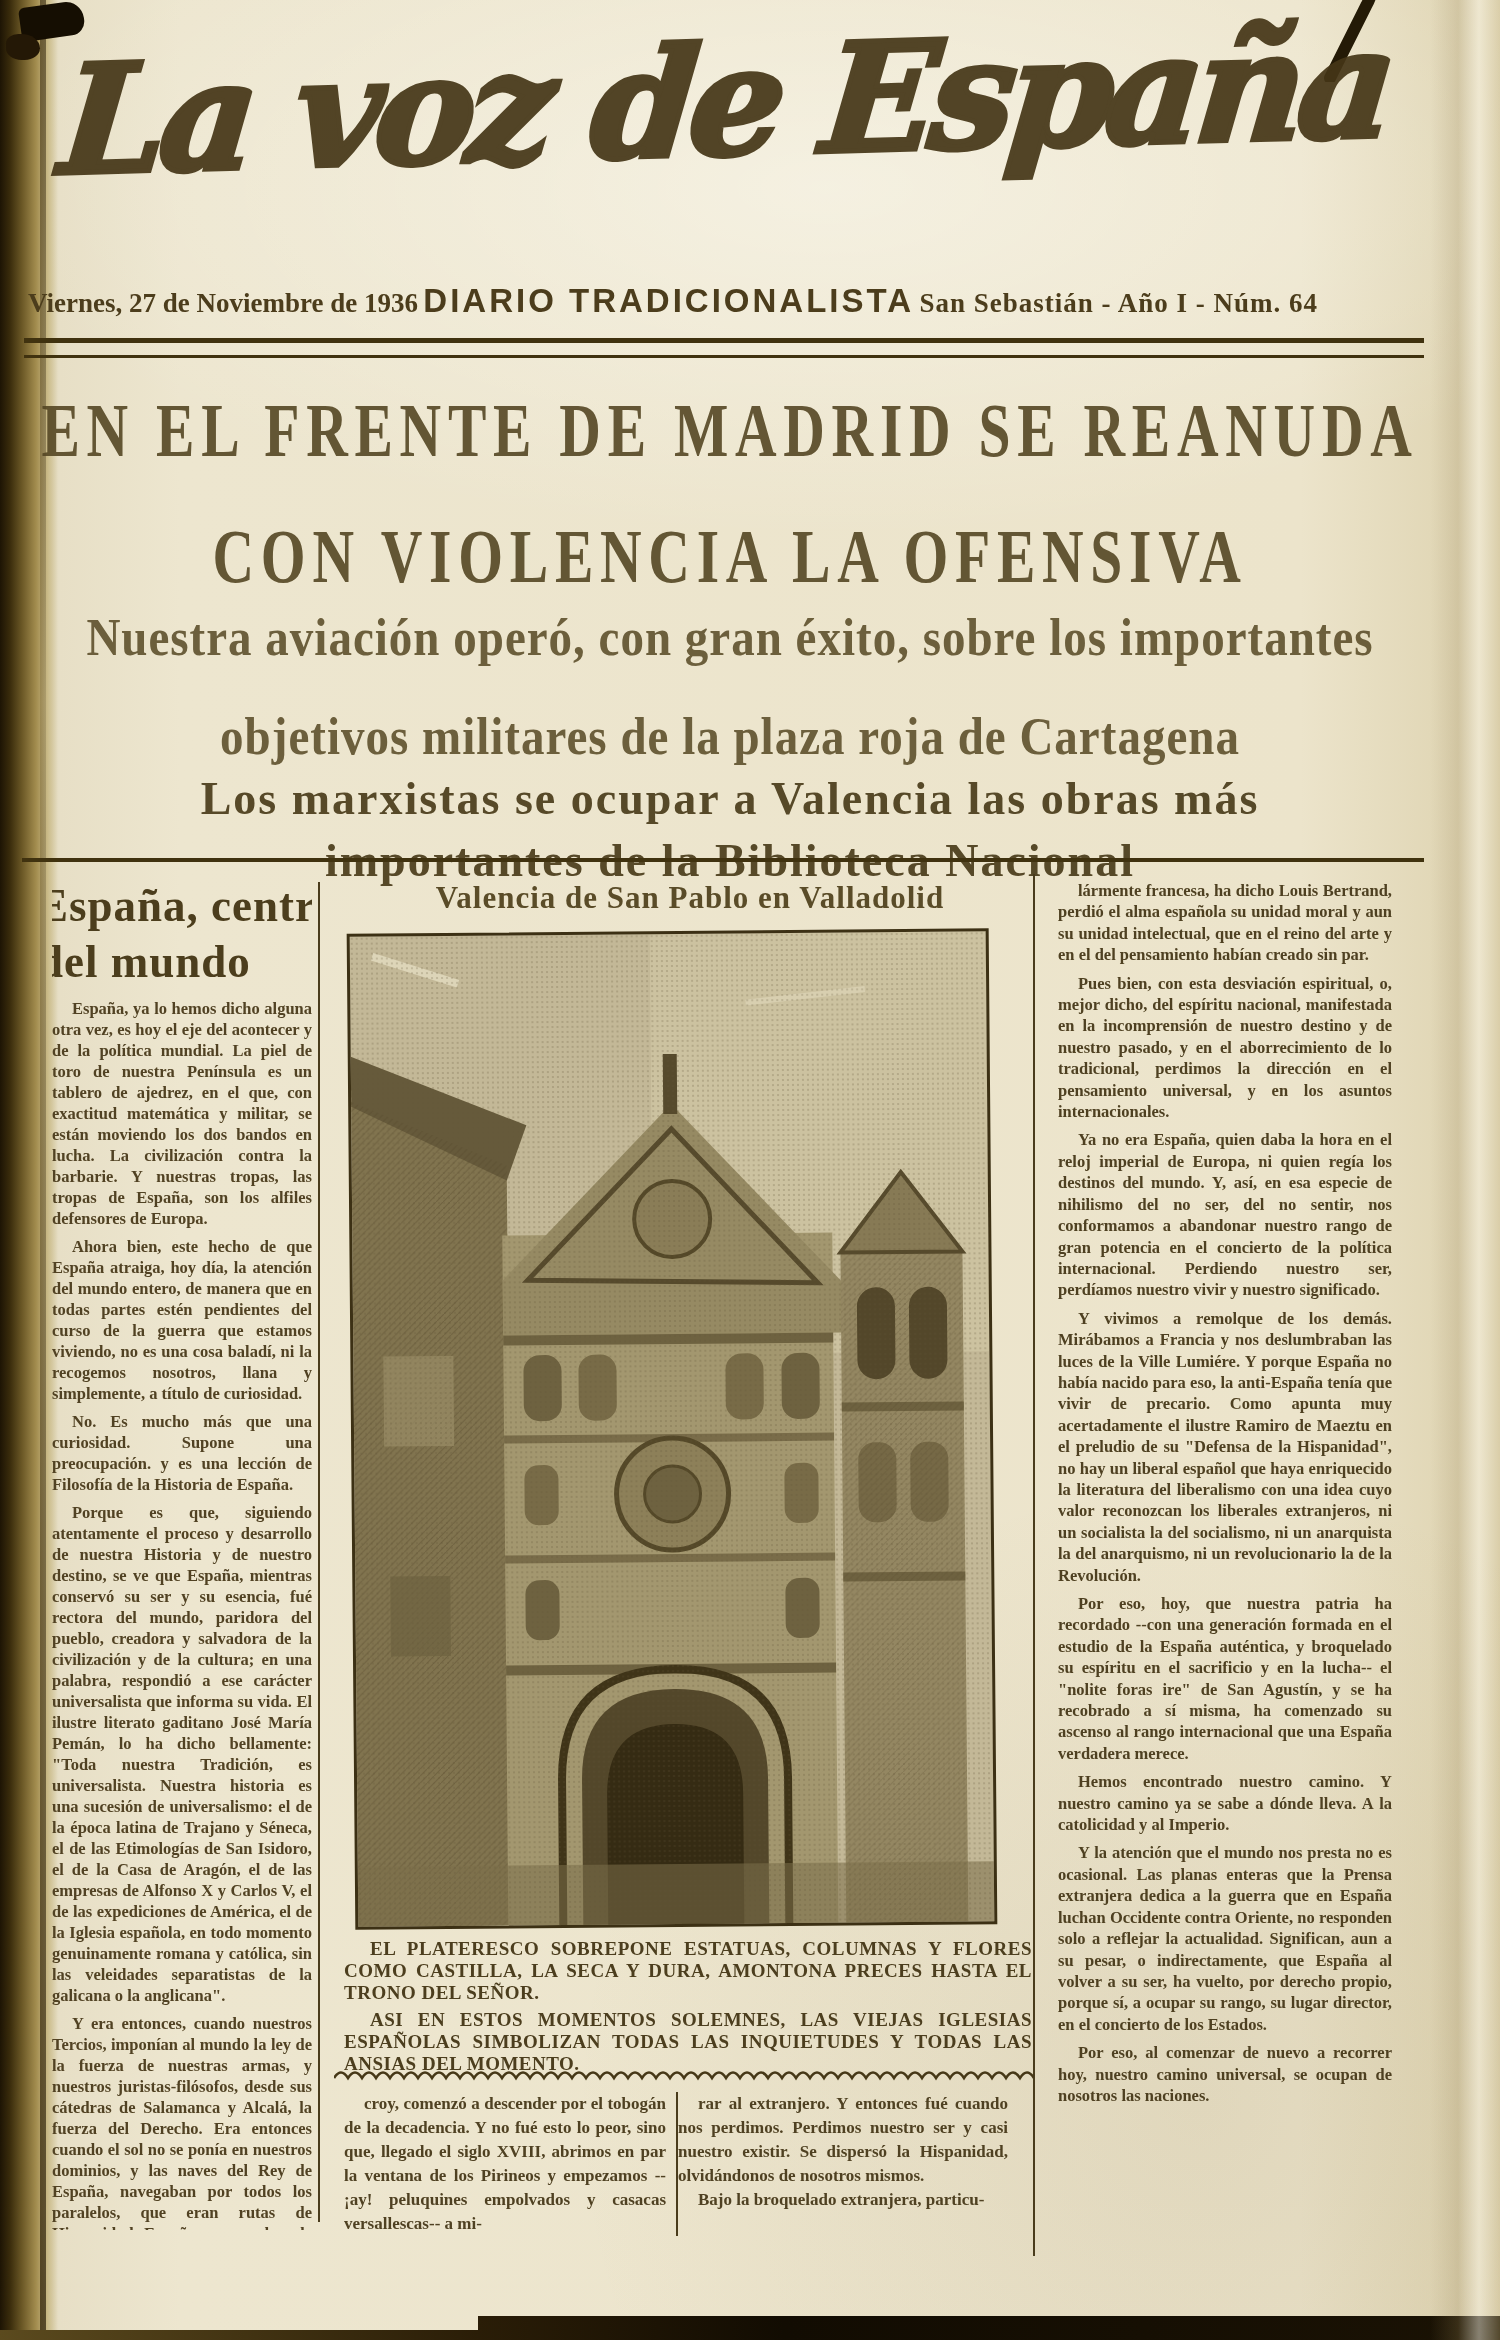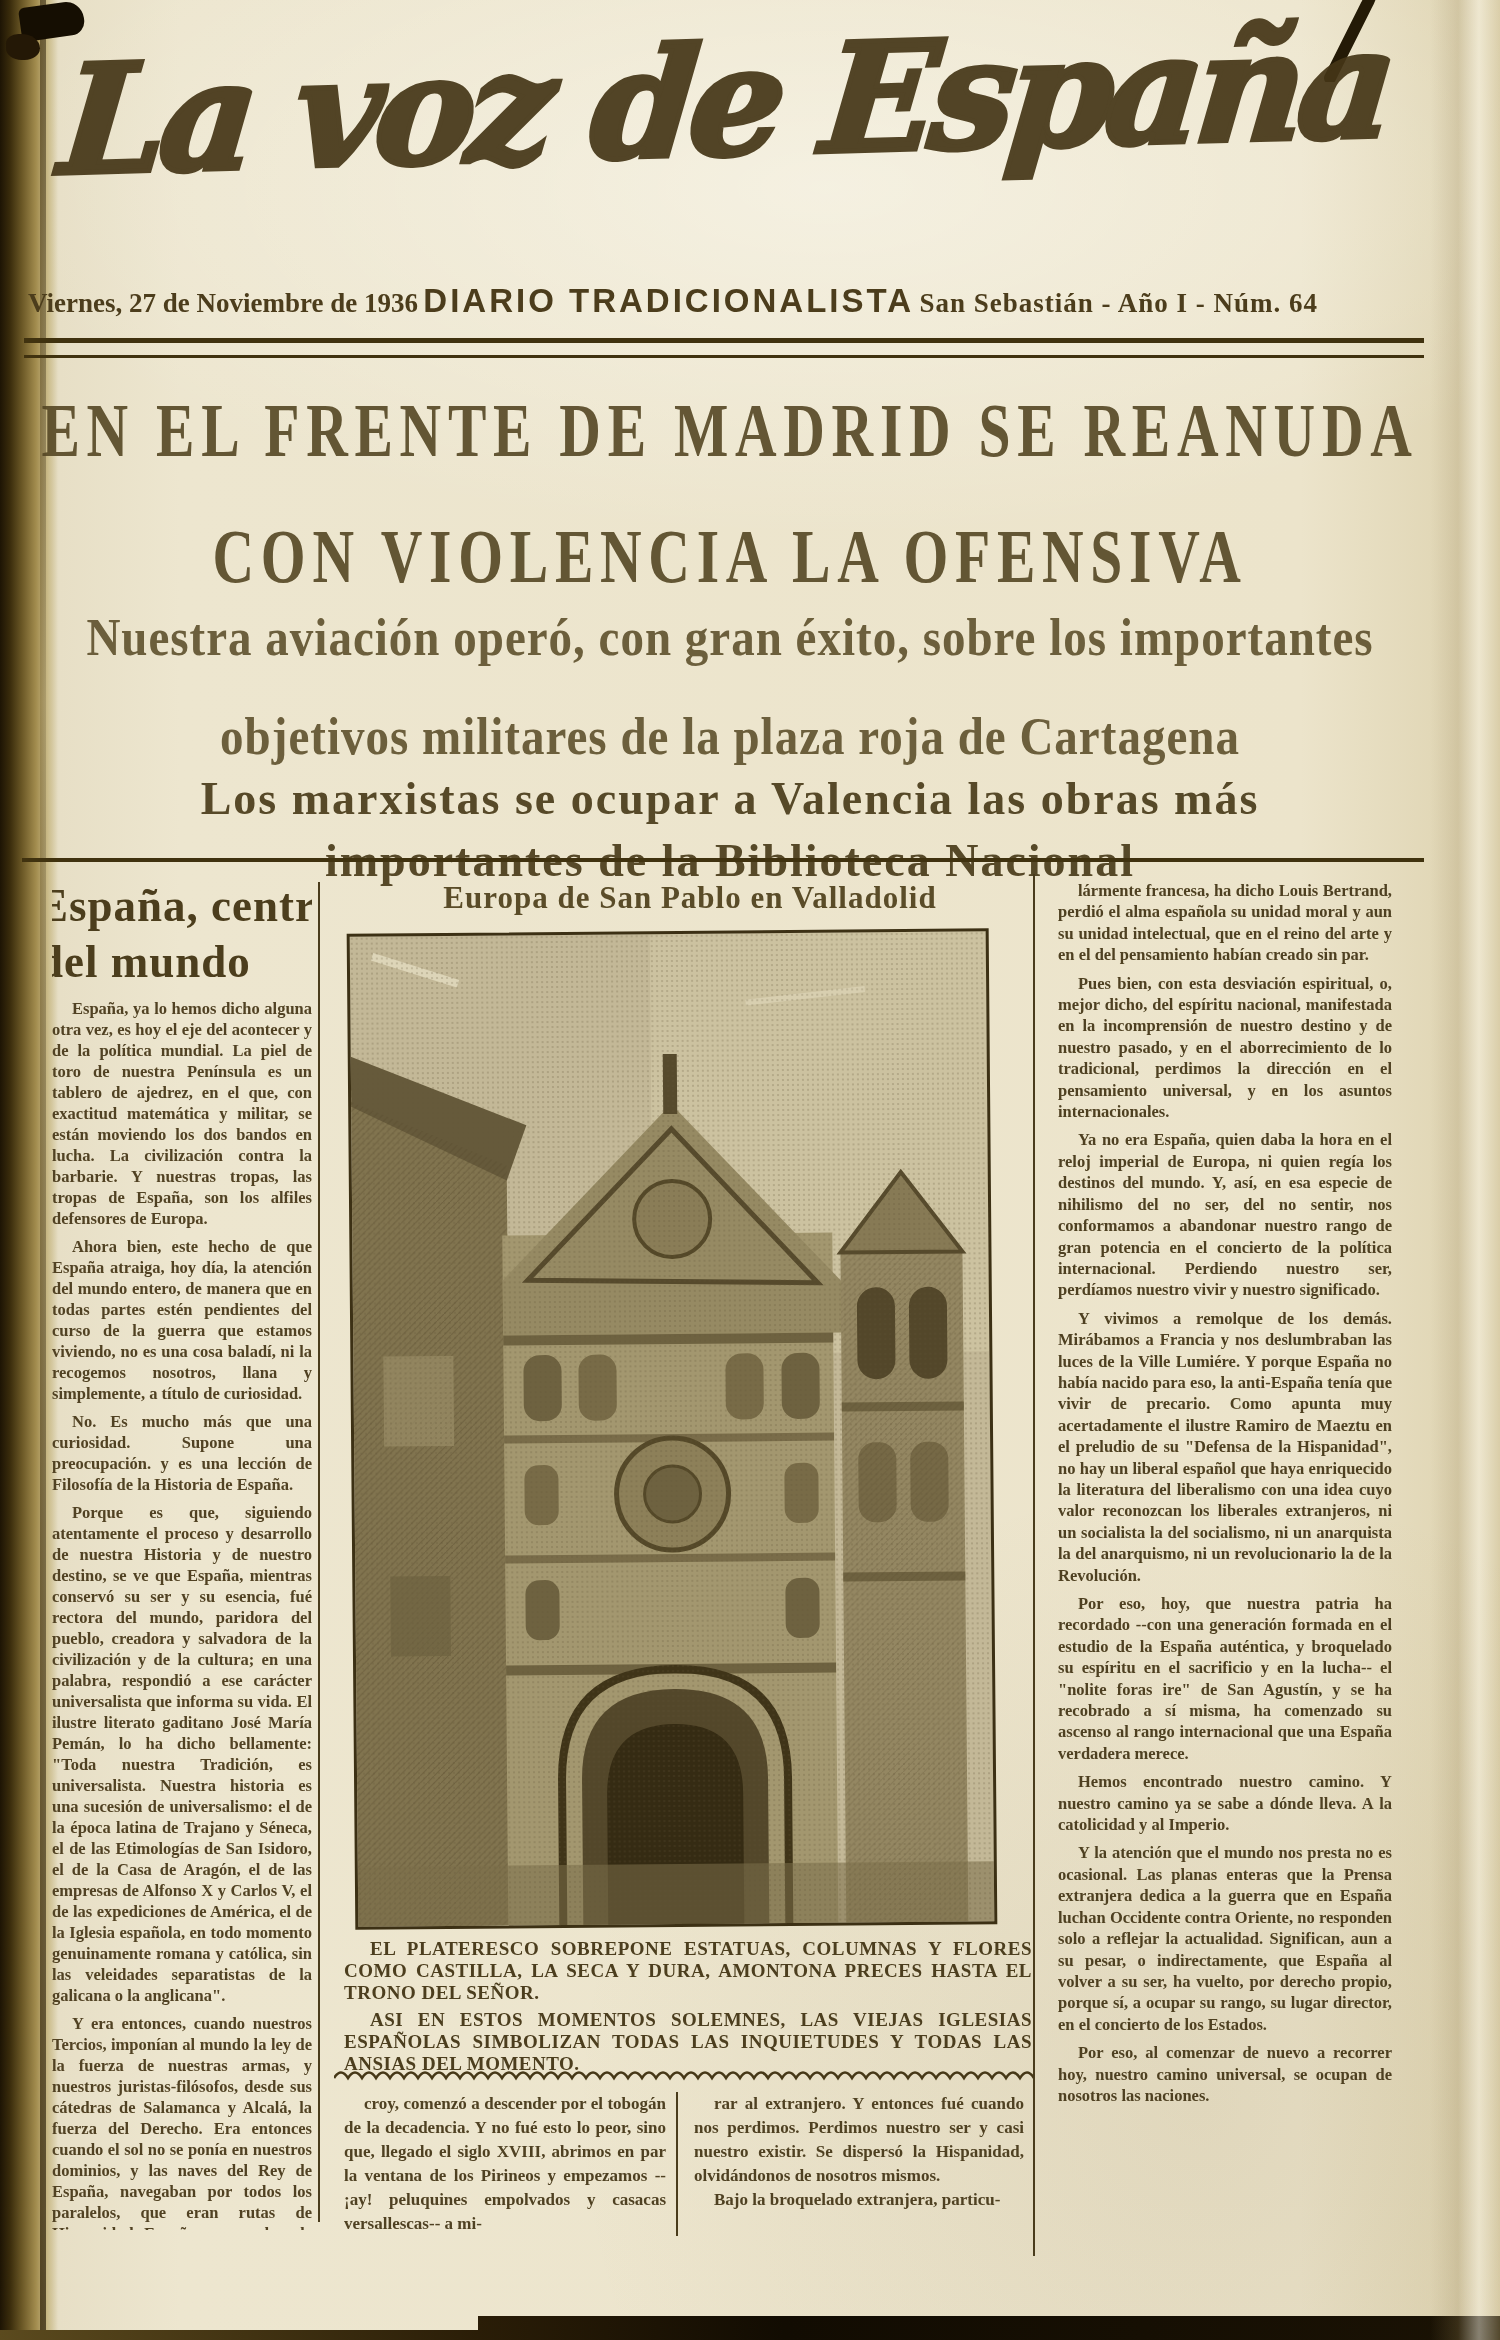--- a/index.html
+++ b/index.html
@@ -65,21 +65,21 @@
   .photo-frame{position:absolute;left:354px;top:934px;width:636px;height:990px;
                transform:rotate(-.5deg);outline:3px solid #3c3014;background:#c5bb9a;overflow:hidden;}
   .caption{position:absolute;left:344px;top:1938px;width:688px;font-weight:bold;
            font-size:19px;line-height:21.8px;text-align:justify;color:#4c3e1e;}
   .caption p{margin:0 0 6px 0;text-indent:26px;letter-spacing:.5px;}
   .wave-divider{position:absolute;left:334px;top:2068px;width:700px;height:14px;}
   .cont-cols{position:absolute;left:344px;top:2092px;width:690px;display:flex;}
   .cont-col{font-weight:bold;font-size:17px;line-height:24px;text-align:justify;color:#4f4122;}
   .cont-col p{margin:0;text-indent:20px;}
   .cont-col.c1{width:322px;padding-right:10px;}
-  .cont-col.c2{width:330px;padding-left:16px;border-left:2px solid #4a3c1c;}
+  .cont-col.c2{width:330px;border-left:2px solid #4a3c1c;}
 </style>
 </head>
 <body>
 
 <div class="page">
 
   <div class="gutter"></div>
   <div class="gutter-crease"></div>
   <div class="corner-mark1"></div>
   <div class="corner-mark2"></div>
@@ -116,21 +116,21 @@
   <div class="article left-article">
     <h2><span>España, centro</span><br><span>del mundo</span></h2>
     <p>España, ya lo hemos dicho alguna otra vez, es hoy el eje del acontecer y de la política mundial. La piel de toro de nuestra Península es un tablero de ajedrez, en el que, con exactitud matemática y militar, se están moviendo los dos bandos en lucha. La civilización contra la barbarie. Y nuestras tropas, las tropas de España, son los alfiles defensores de Europa.</p>
     <p>Ahora bien, este hecho de que España atraiga, hoy día, la atención del mundo entero, de manera que en todas partes estén pendientes del curso de la guerra que estamos viviendo, no es una cosa baladí, ni la recogemos nosotros, llana y simplemente, a título de curiosidad.</p>
     <p>No. Es mucho más que una curiosidad. Supone una preocupación. y es una lección de Filosofía de la Historia de España.</p>
     <p>Porque es que, siguiendo atentamente el proceso y desarrollo de nuestra Historia y de nuestro destino, se ve que España, mientras conservó su ser y su esencia, fué rectora del mundo, paridora del pueblo, creadora y salvadora de la civilización y de la cultura; en una palabra, respondió a ese carácter universalista que informa su vida. El ilustre literato gaditano José María Pemán, lo ha dicho bellamente: "Toda nuestra Tradición, es universalista. Nuestra historia es una sucesión de universalismo: el de la época latina de Trajano y Séneca, el de las Etimologías de San Isidoro, el de la Casa de Aragón, el de las empresas de Alfonso X y Carlos V, el de las expediciones de América, el de la Iglesia española, en todo momento genuinamente romana y católica, sin las veleidades separatistas de la galicana o la anglicana".</p>
     <p>Y era entonces, cuando nuestros Tercios, imponían al mundo la ley de la fuerza de nuestras armas, y nuestros juristas-filósofos, desde sus cátedras de Salamanca y Alcalá, la fuerza del Derecho. Era entonces cuando el sol no se ponía en nuestros dominios, y las naves del Rey de España, navegaban por todos los paralelos, que eran rutas de Hispanidad. España, era cerebro de Europa y eje del mundo, que se miraba en nosotros, entre medroso y admirado.</p>
 
   </div>
 
-  <div class="photo-title">Europa de San Pablo en Valladolid</div>
+  <div class="photo-title">Valencia de San Pablo en Valladolid</div>
   <div class="photo-frame">
     <svg width="636" height="990" viewBox="0 0 636 990" preserveAspectRatio="none">
       <defs>
         <pattern id="dots" width="5" height="5" patternUnits="userSpaceOnUse">
           <circle cx="2" cy="2" r="1.1" fill="#5f5335" opacity=".28"></circle>
         </pattern>
         <pattern id="hatch" width="7" height="7" patternUnits="userSpaceOnUse">
           <path d="M0 7 L7 0" stroke="#4e4226" stroke-width="1.2" opacity=".35"></path>
         </pattern>
       </defs>

